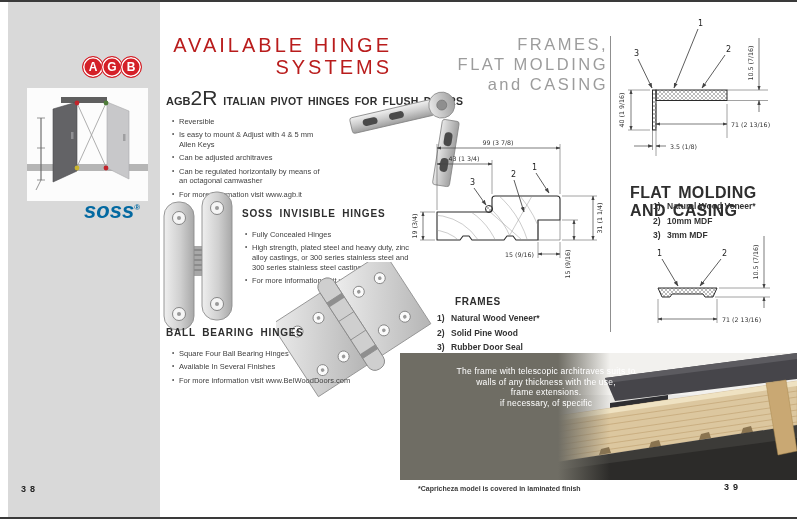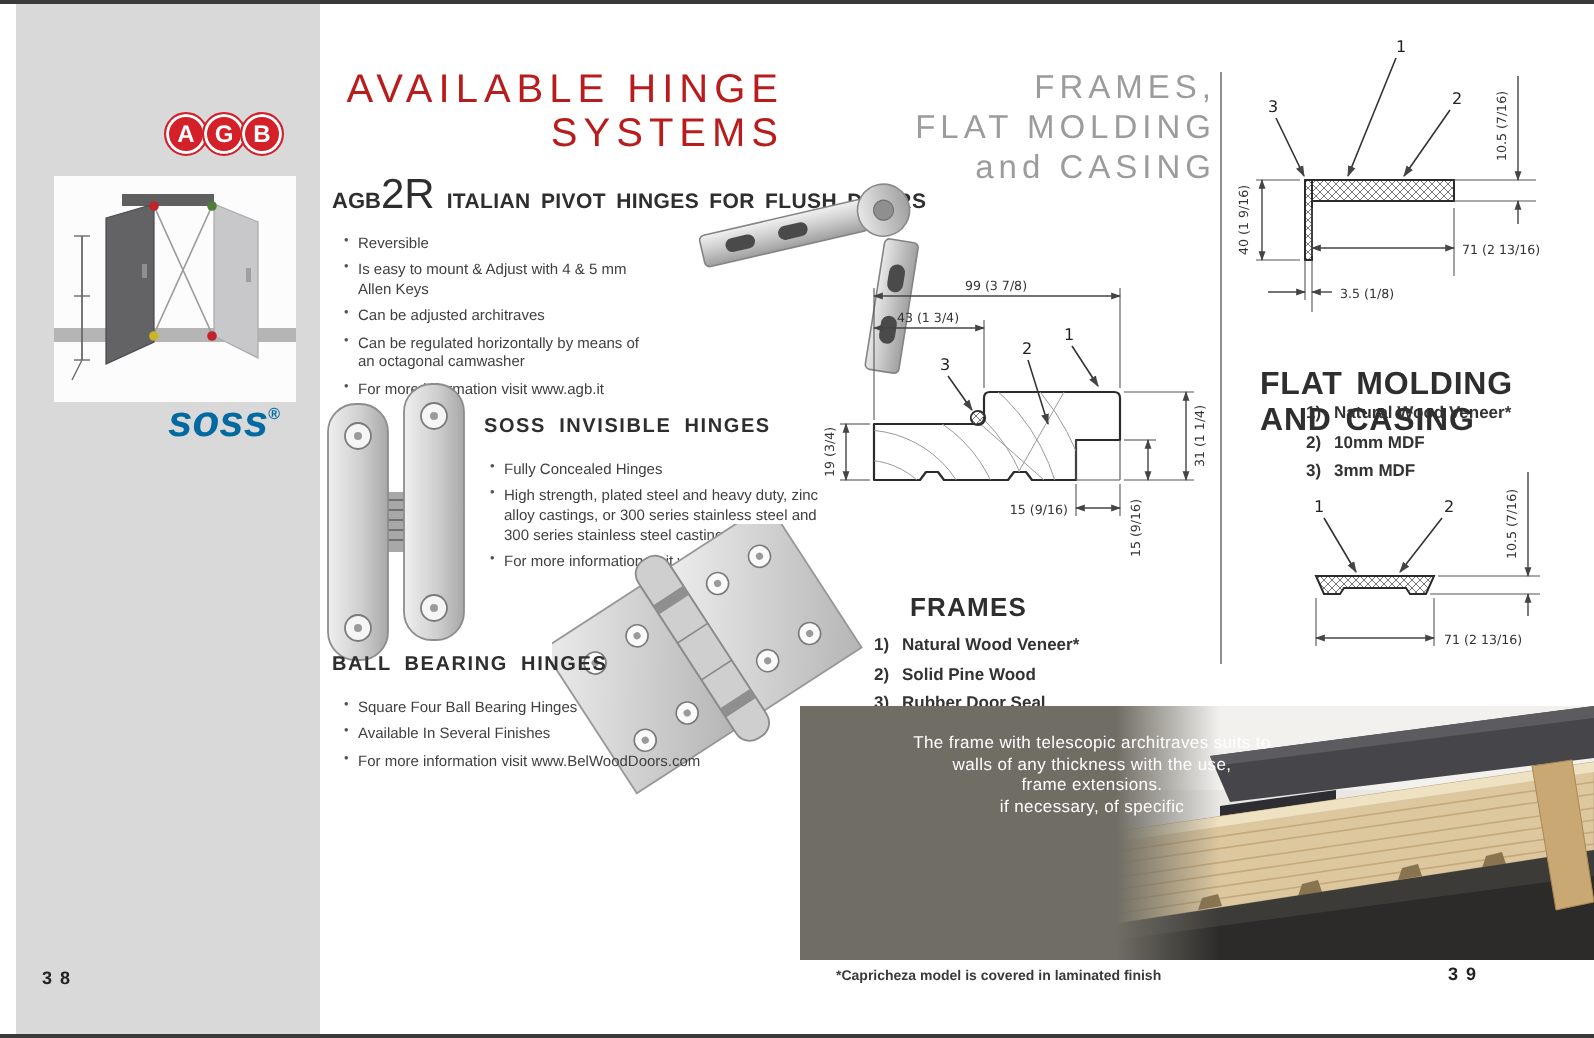--- a/index.html
+++ b/index.html
@@ -45,21 +45,21 @@
   #pivot-hinge{position:absolute;left:346px;top:74px;width:132px;height:122px;}
   #soss-hinge{position:absolute;left:160px;top:190px;width:76px;height:144px;}
   #ball-hinge{position:absolute;left:276px;top:262px;width:158px;height:136px;}
 
   
   #rp-title{position:absolute;left:418px;top:34px;width:190px;text-align:right;font-size:16.5px;
     line-height:1.22;color:#9c9c9c;letter-spacing:2.5px;}
   #divider{position:absolute;left:610px;top:36px;width:1px;height:296px;background:#8f8f8f;}
   #frames-svg{position:absolute;left:412px;top:120px;width:204px;height:180px;}
   #frames-list{position:absolute;left:437px;top:296px;width:160px;}
-  .list-heading{font-size:13px;font-weight:bold;letter-spacing:.6px;color:#2e2e2e;margin-bottom:6px;}
+  .list-heading{font-size:10px;font-weight:bold;letter-spacing:.6px;color:#2e2e2e;margin-bottom:6px;}
   #frames-list .list-heading{margin-left:18px;}
   .numline{display:flex;font-size:8.5px;color:#333;margin-bottom:4.5px;font-weight:bold;}
   .numline .num{width:14px;flex:none;}
   #casing-svg{position:absolute;left:616px;top:8px;width:178px;height:172px;}
   #molding-heading{position:absolute;left:630px;top:184px;font-size:16px;font-weight:bold;
     letter-spacing:.4px;word-spacing:2px;color:#2e2e2e;}
   #molding-list{position:absolute;left:653px;top:201px;width:140px;}
   #molding-svg{position:absolute;left:624px;top:228px;width:170px;height:122px;}
 
   

